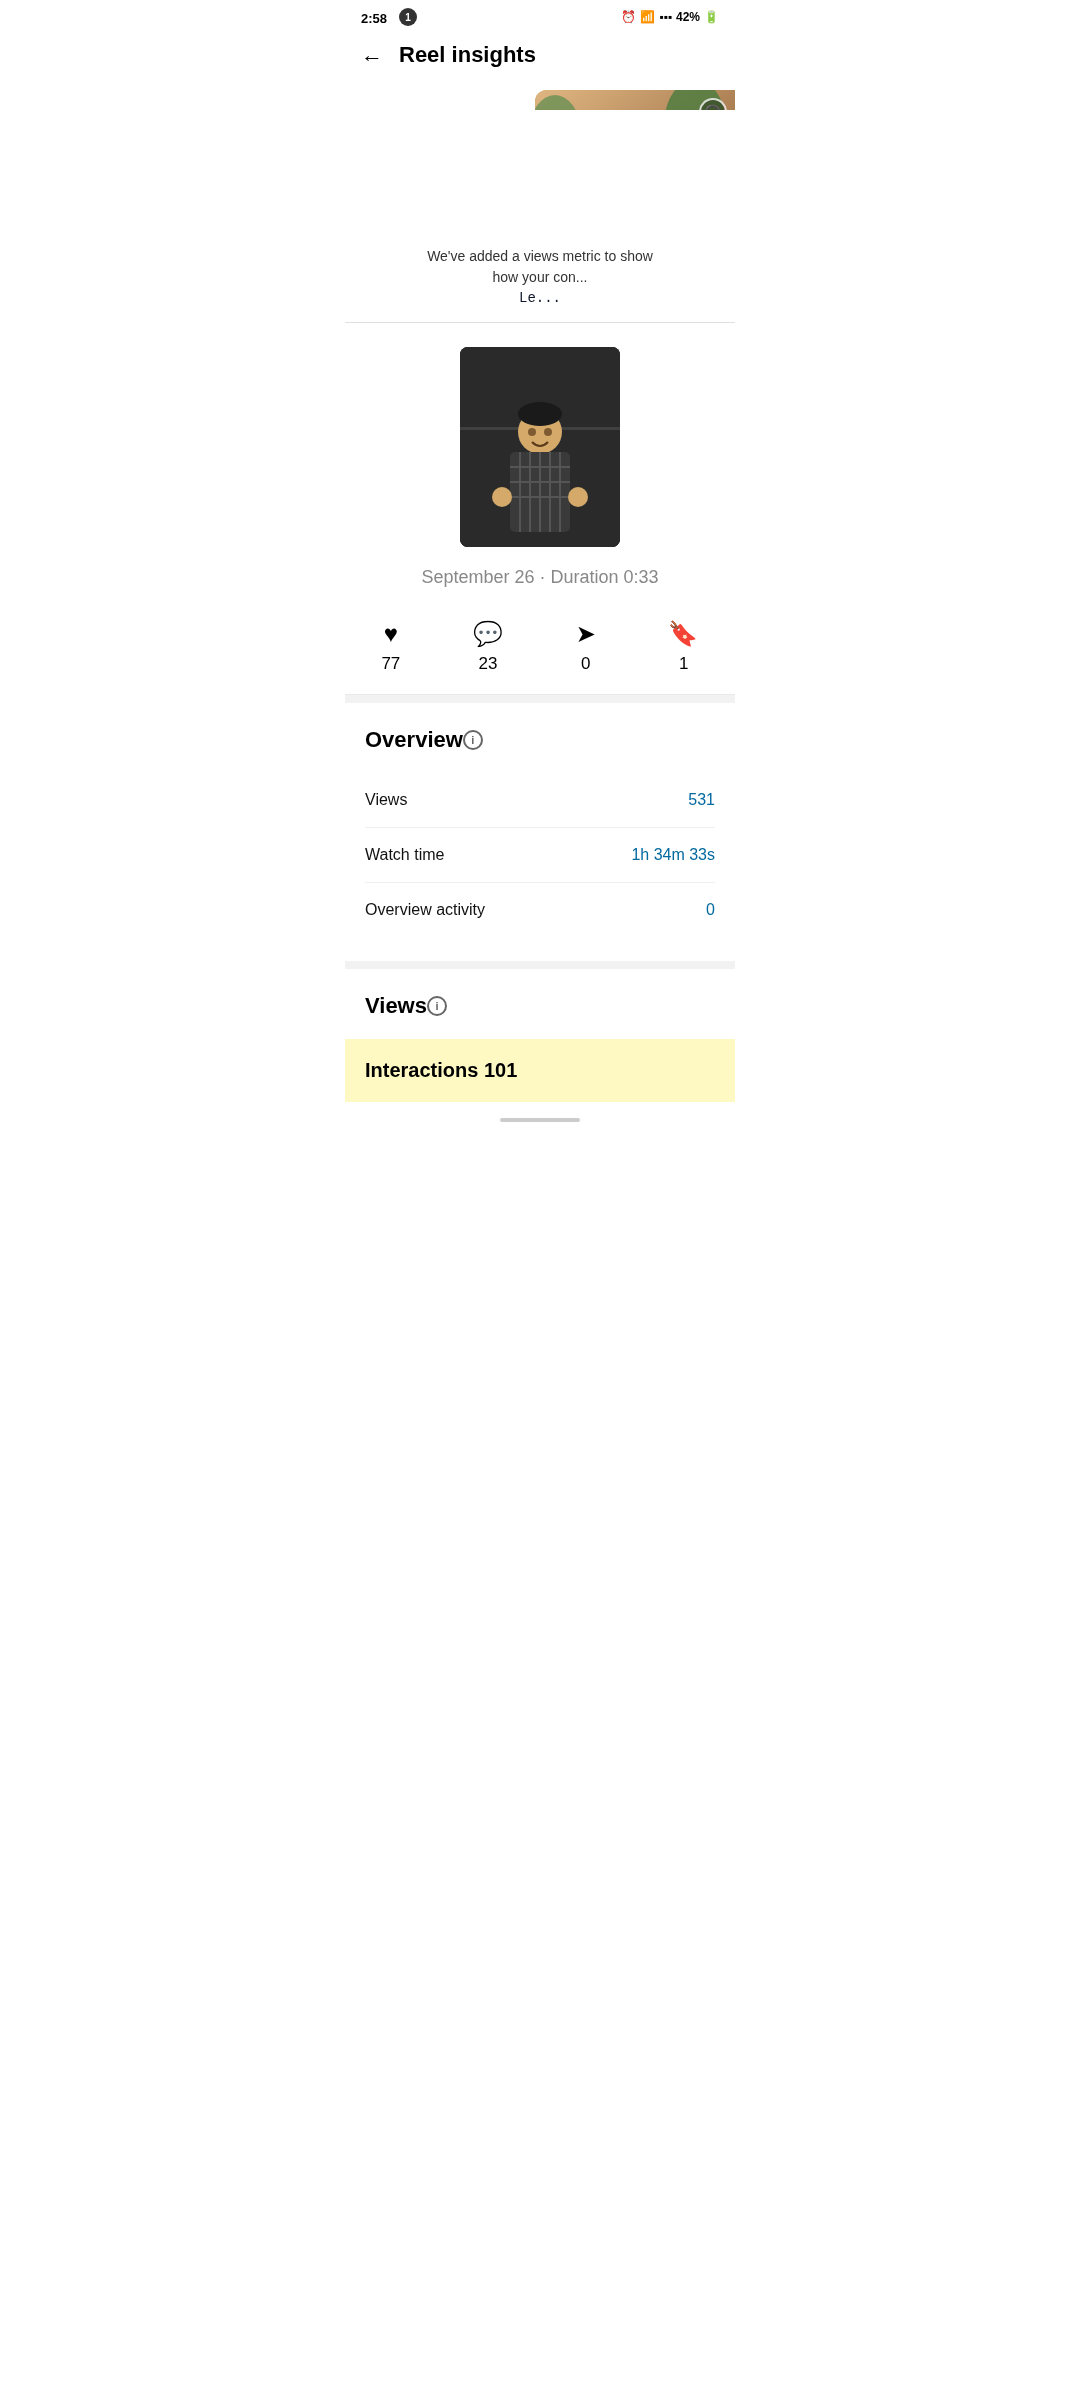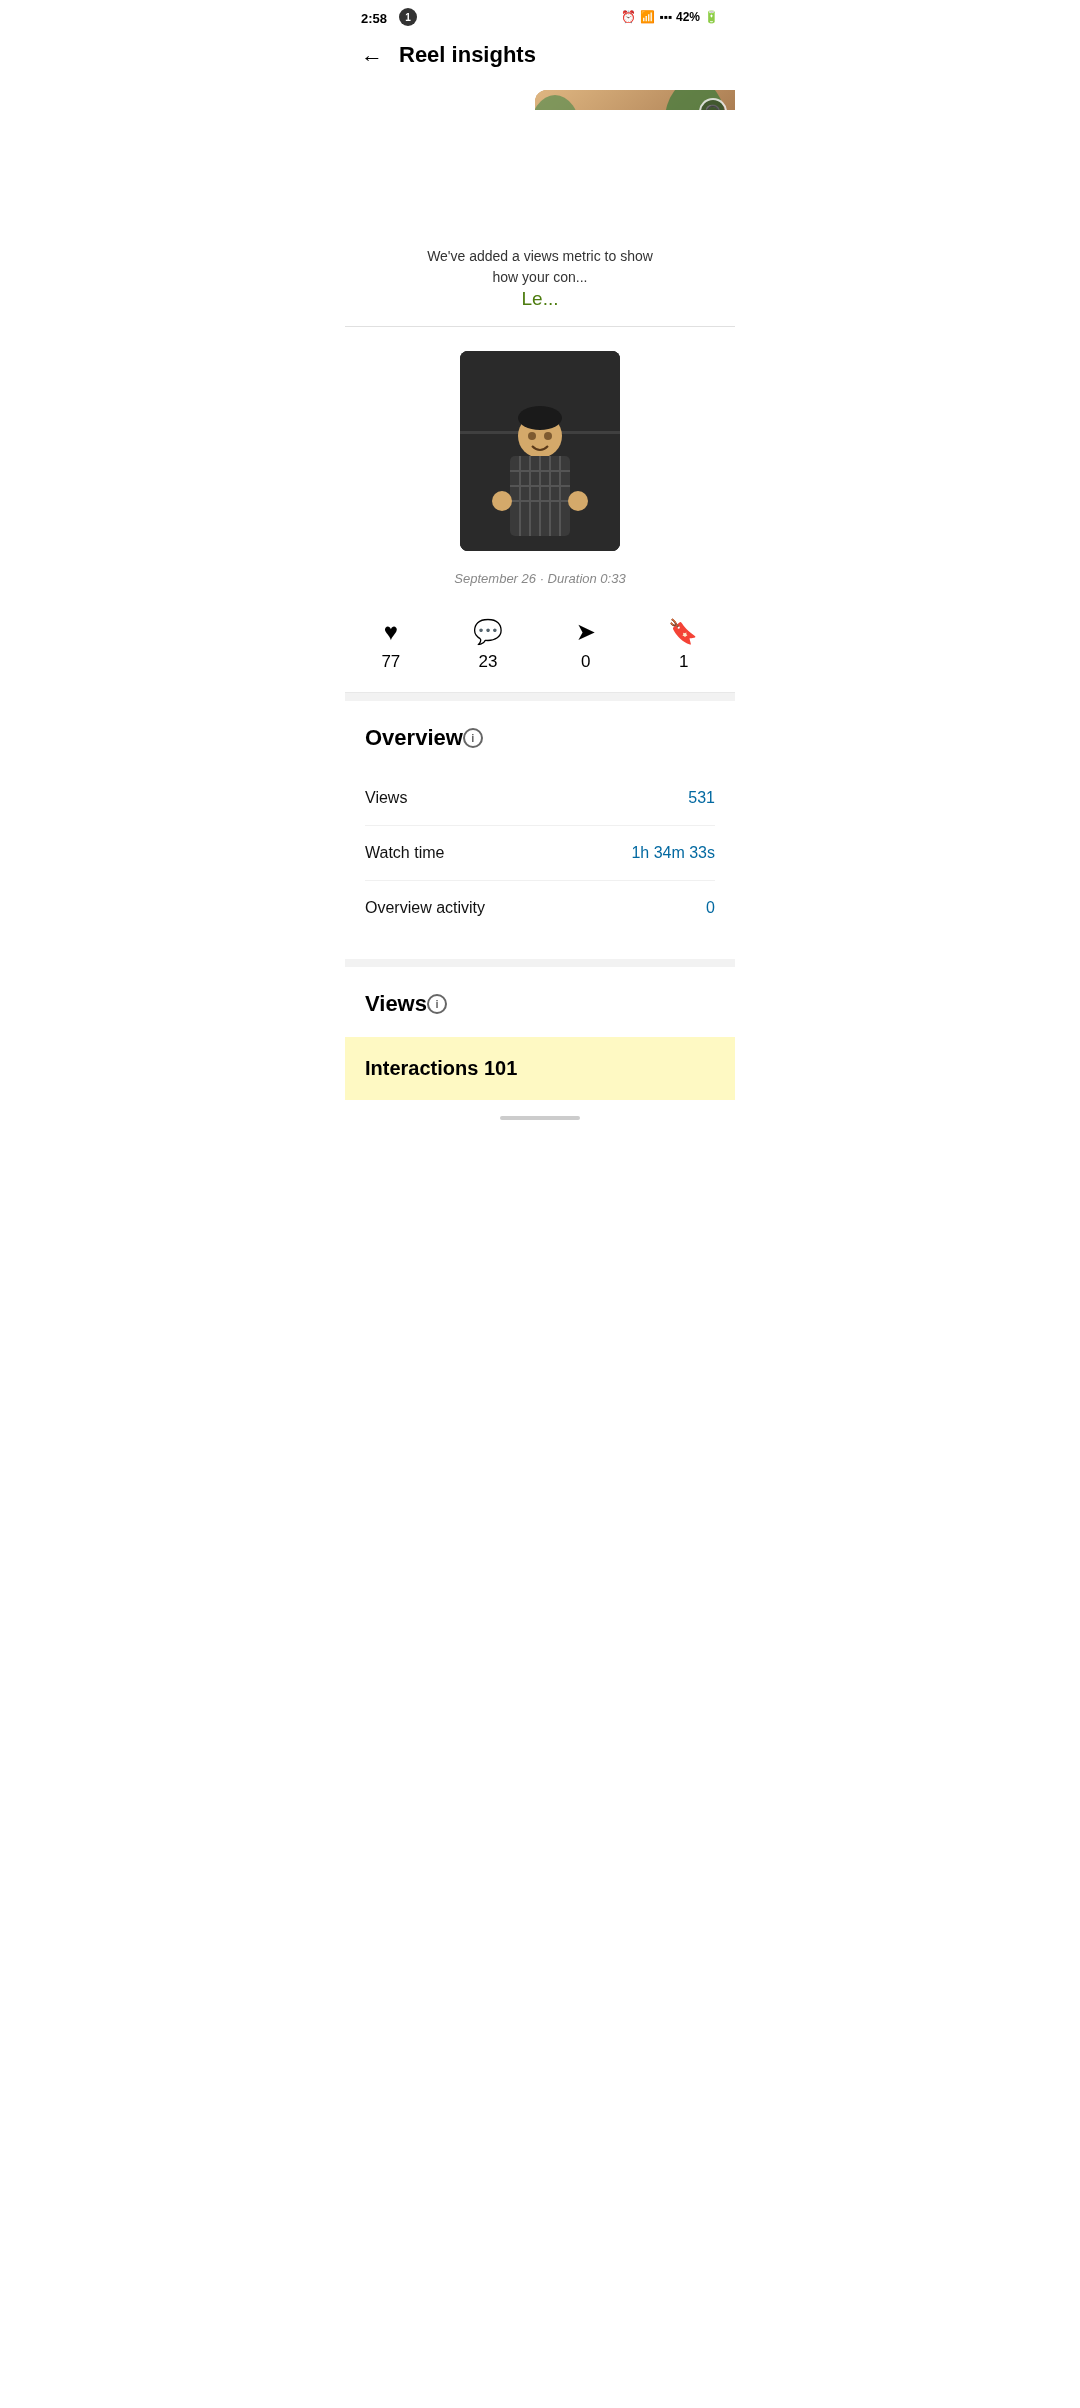--- a/index.html
+++ b/index.html
@@ -100,23 +100,24 @@
       background: #fff;
       border-bottom: 1px solid #e0e0e0;
       margin-top: 120px;
     }
     .info-banner-text {
       font-size: 14px;
       color: #333;
       line-height: 1.5;
     }
     .learn-more {
-      color: #4d7c0f;
-      font-size: 19px;
+      color: #0f172a;
+      font-size: 14px;
       cursor: pointer;
+      font-family: Liberation Mono, monospace;
     }
 
     
     .reel-thumbnail-section {
       display: flex;
       justify-content: center;
       padding: 24px 0 16px;
     }
     .reel-thumbnail {
       width: 160px;
@@ -141,23 +142,22 @@
       padding: 8px 24px 4px;
     }
     .caption-text {
       font-size: 17px;
       font-weight: 600;
       color: #000;
     }
     .post-meta {
       text-align: center;
       color: #888;
-      font-size: 13px;
+      font-size: 18px;
       padding: 4px 0 16px;
-      font-style: italic;
     }
 
     
     .stats-row {
       display: flex;
       justify-content: space-around;
       padding: 16px 0 20px;
       border-bottom: 1px solid #e8e8e8;
     }
     .stat-item {

